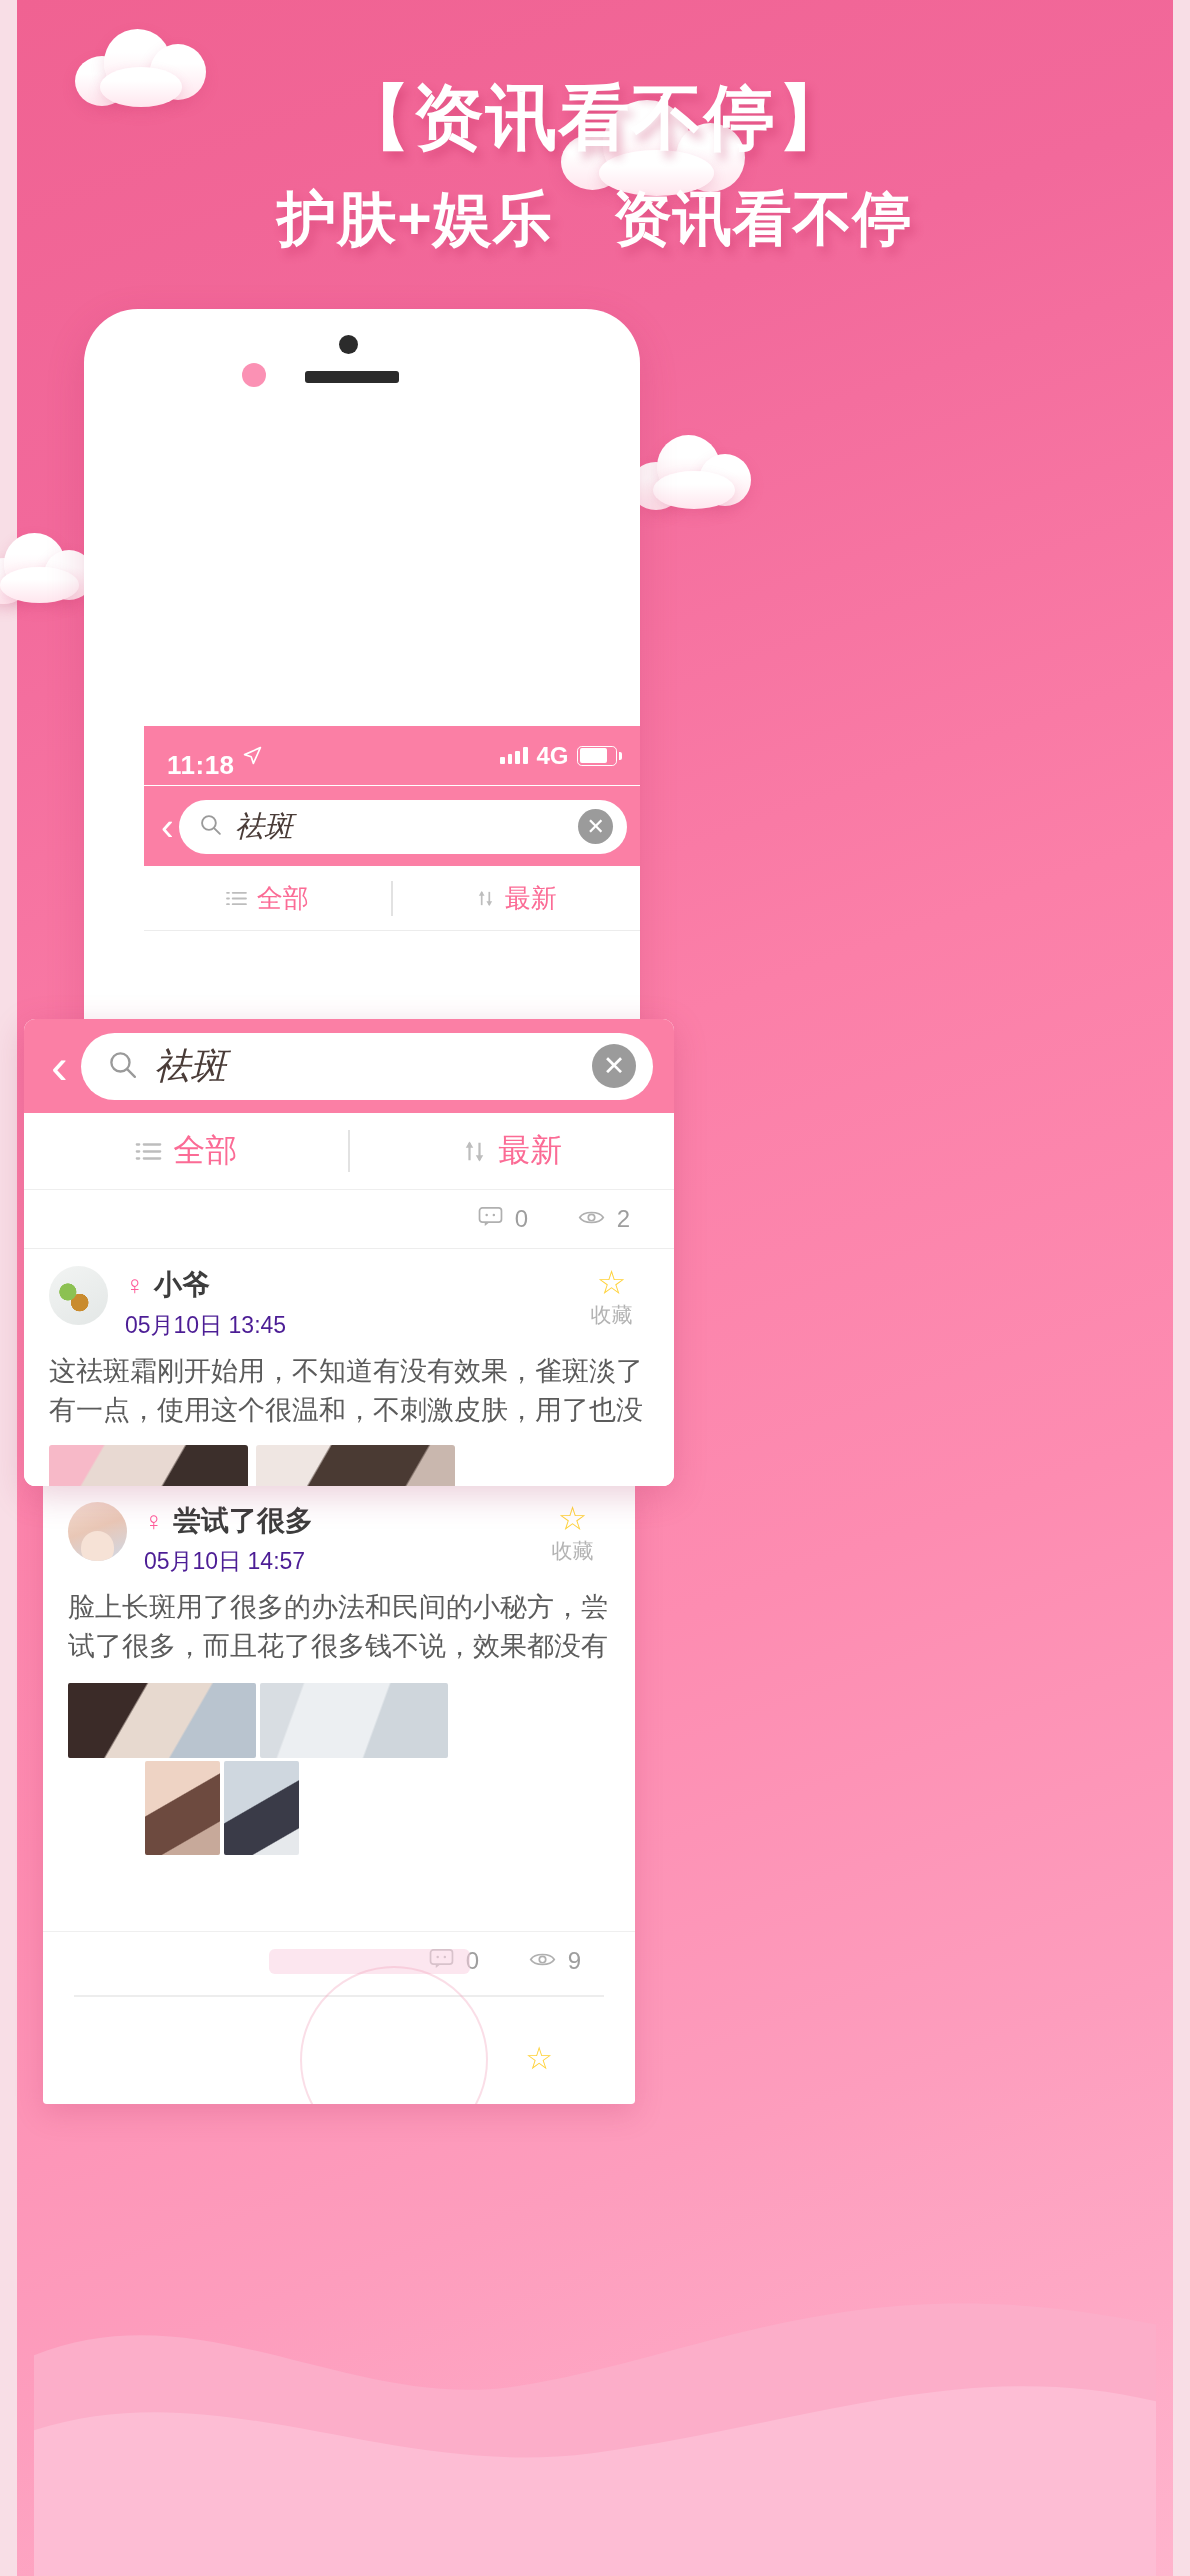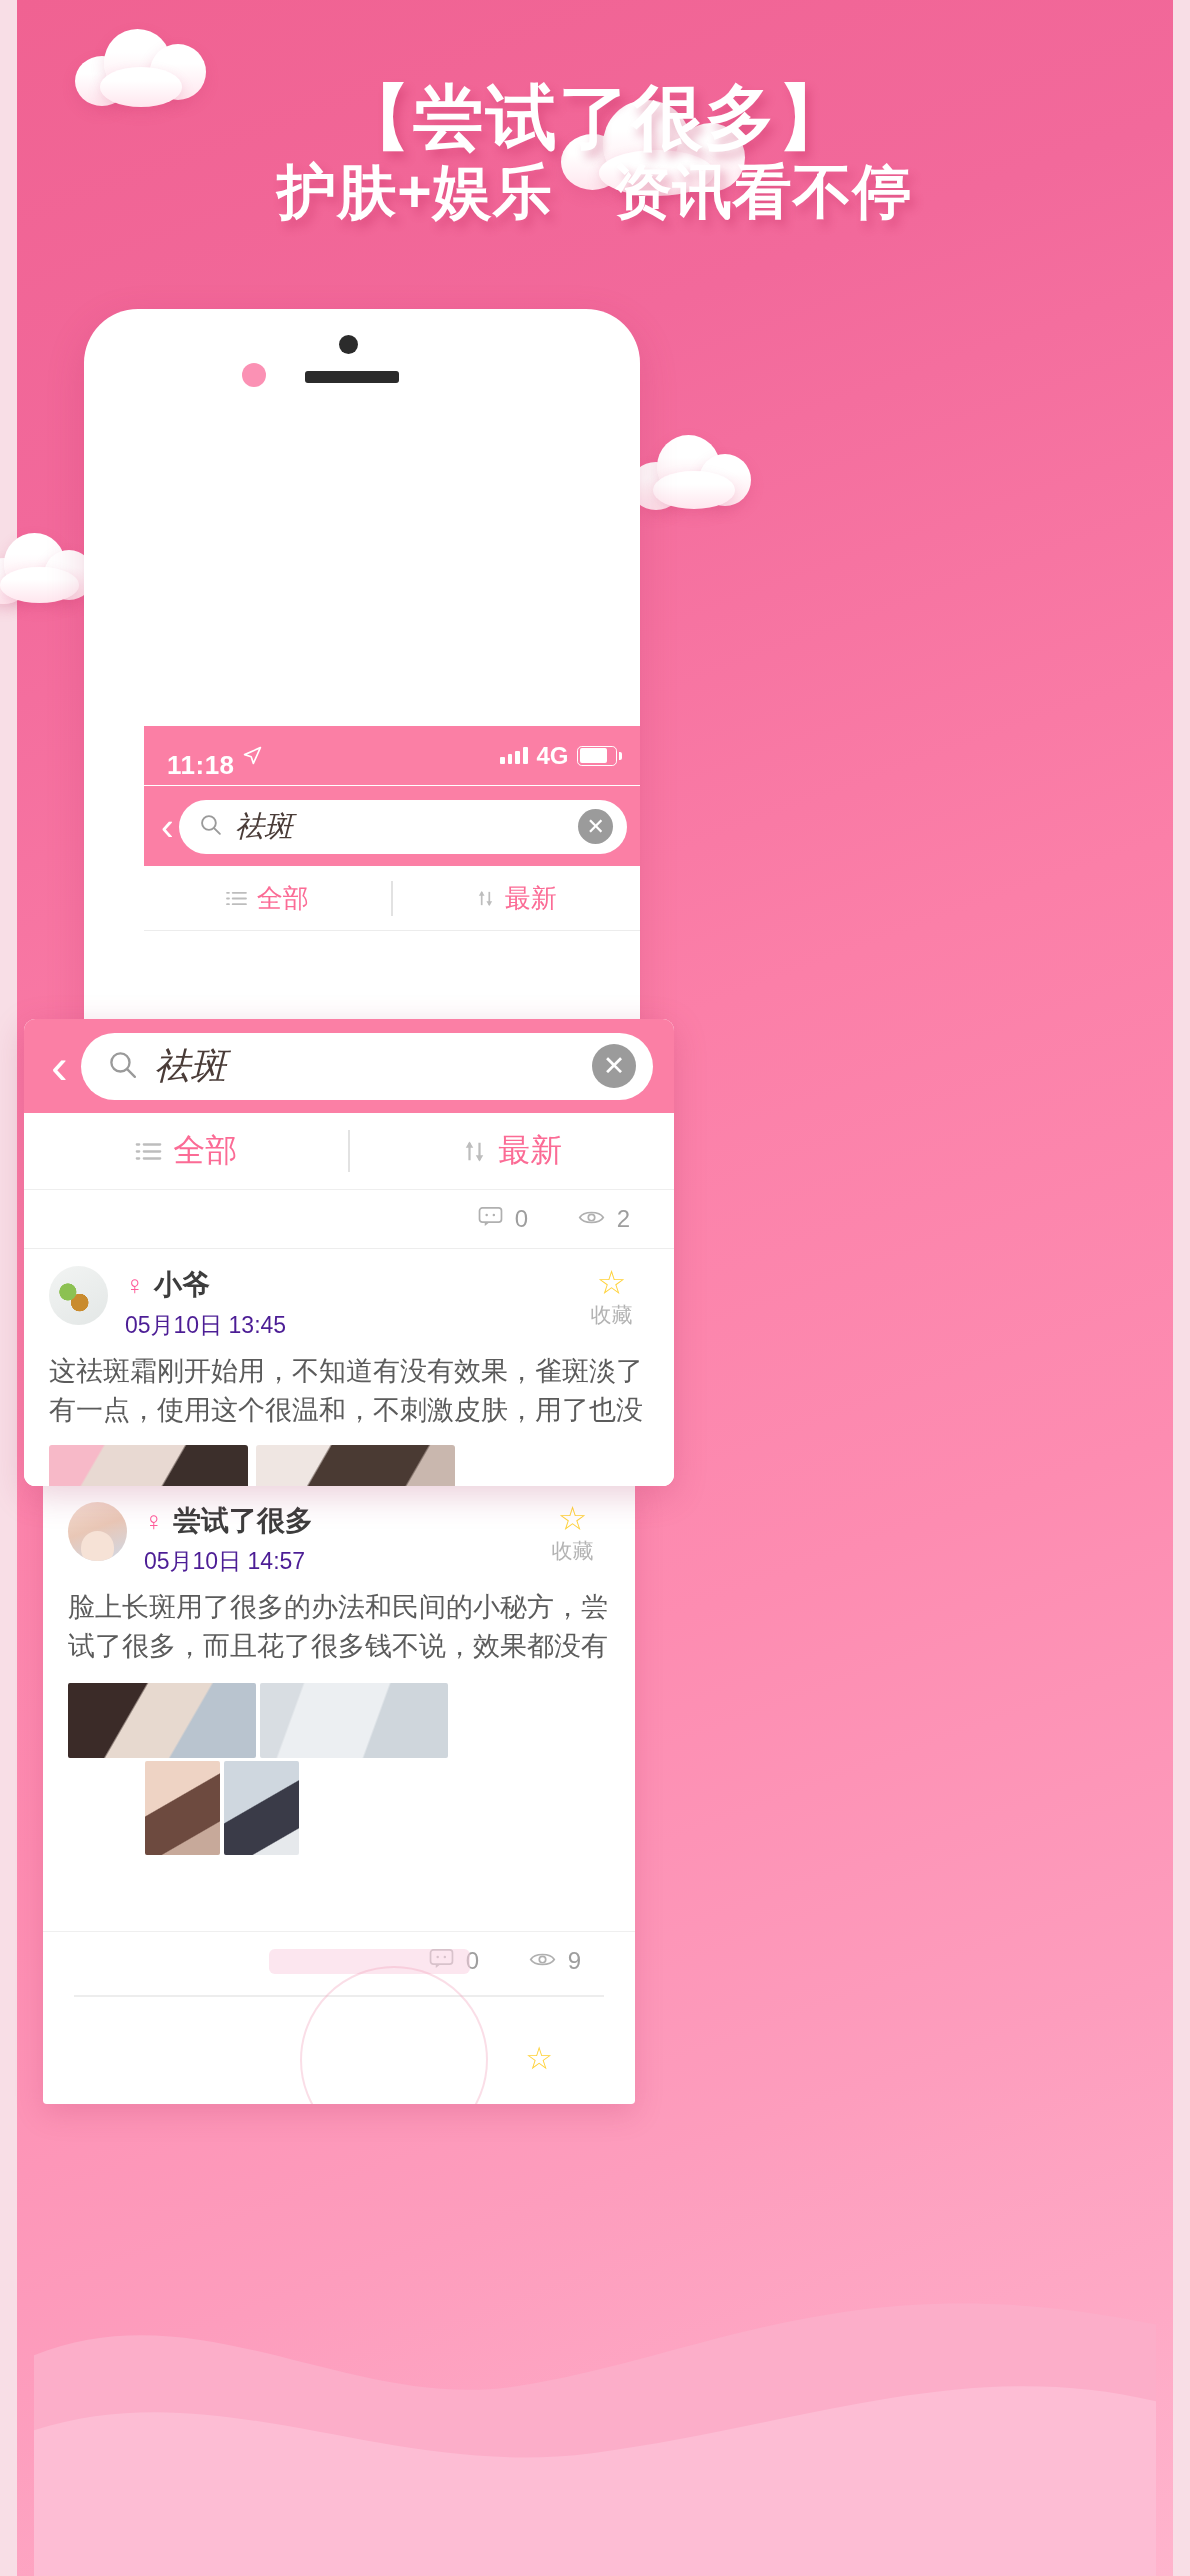--- a/index.html
+++ b/index.html
@@ -39,21 +39,21 @@
 
   
   .headline{
     position:absolute; left:0; width:100%; text-align:center;
     color:#fff; font-weight:bold;
     text-shadow:4.8px 6.7px 9.6px rgba(190,40,90,.33);
     letter-spacing:1.9px;
     white-space:nowrap;
   }
   .title{ top:71px; font-size:71px; }
-  .subtitle{ top:153px; font-size:59px; letter-spacing:1px;}
+  .subtitle{ top:180px; font-size:59px; letter-spacing:1px;}
 
   
   .phone{
     position:absolute;
     left:84px; top:309px;
     width:556px; height:1093px;
     background:#fff;
     border-radius:54px 54px 25px 25px;
     box-shadow:0 13.4px 38px rgba(180,40,90,.20);
     overflow:hidden;
@@ -283,21 +283,21 @@
     <div class="wave">
       <svg viewBox="0 0 1206 420" preserveAspectRatio="none">
         <path d="M0,190 C180,120 340,250 520,222 C720,192 880,92 1206,158 L1206,420 L0,420 Z" fill="#fcaec9"></path>
         <path d="M0,268 C200,206 380,320 600,292 C820,264 1000,190 1206,238 L1206,420 L0,420 Z" fill="#fdbdd4"></path>
       </svg>
     </div>
   </div>
   <div class="bg-side-r"></div>
 </div>
 
-<div class="headline title">【尝试了很多】</div>
+<div class="headline title">【资讯看不停】</div>
 <div class="headline subtitle">护肤+娱乐　资讯看不停</div>
 
 <div class="phone"></div>
 <div class="notch-dot"></div>
 <div class="notch-dot2"></div>
 <div class="notch-bar"></div>
 
 <div class="statusbar">
   <span class="st-time">11:18</span>
   <span class="st-loc">

